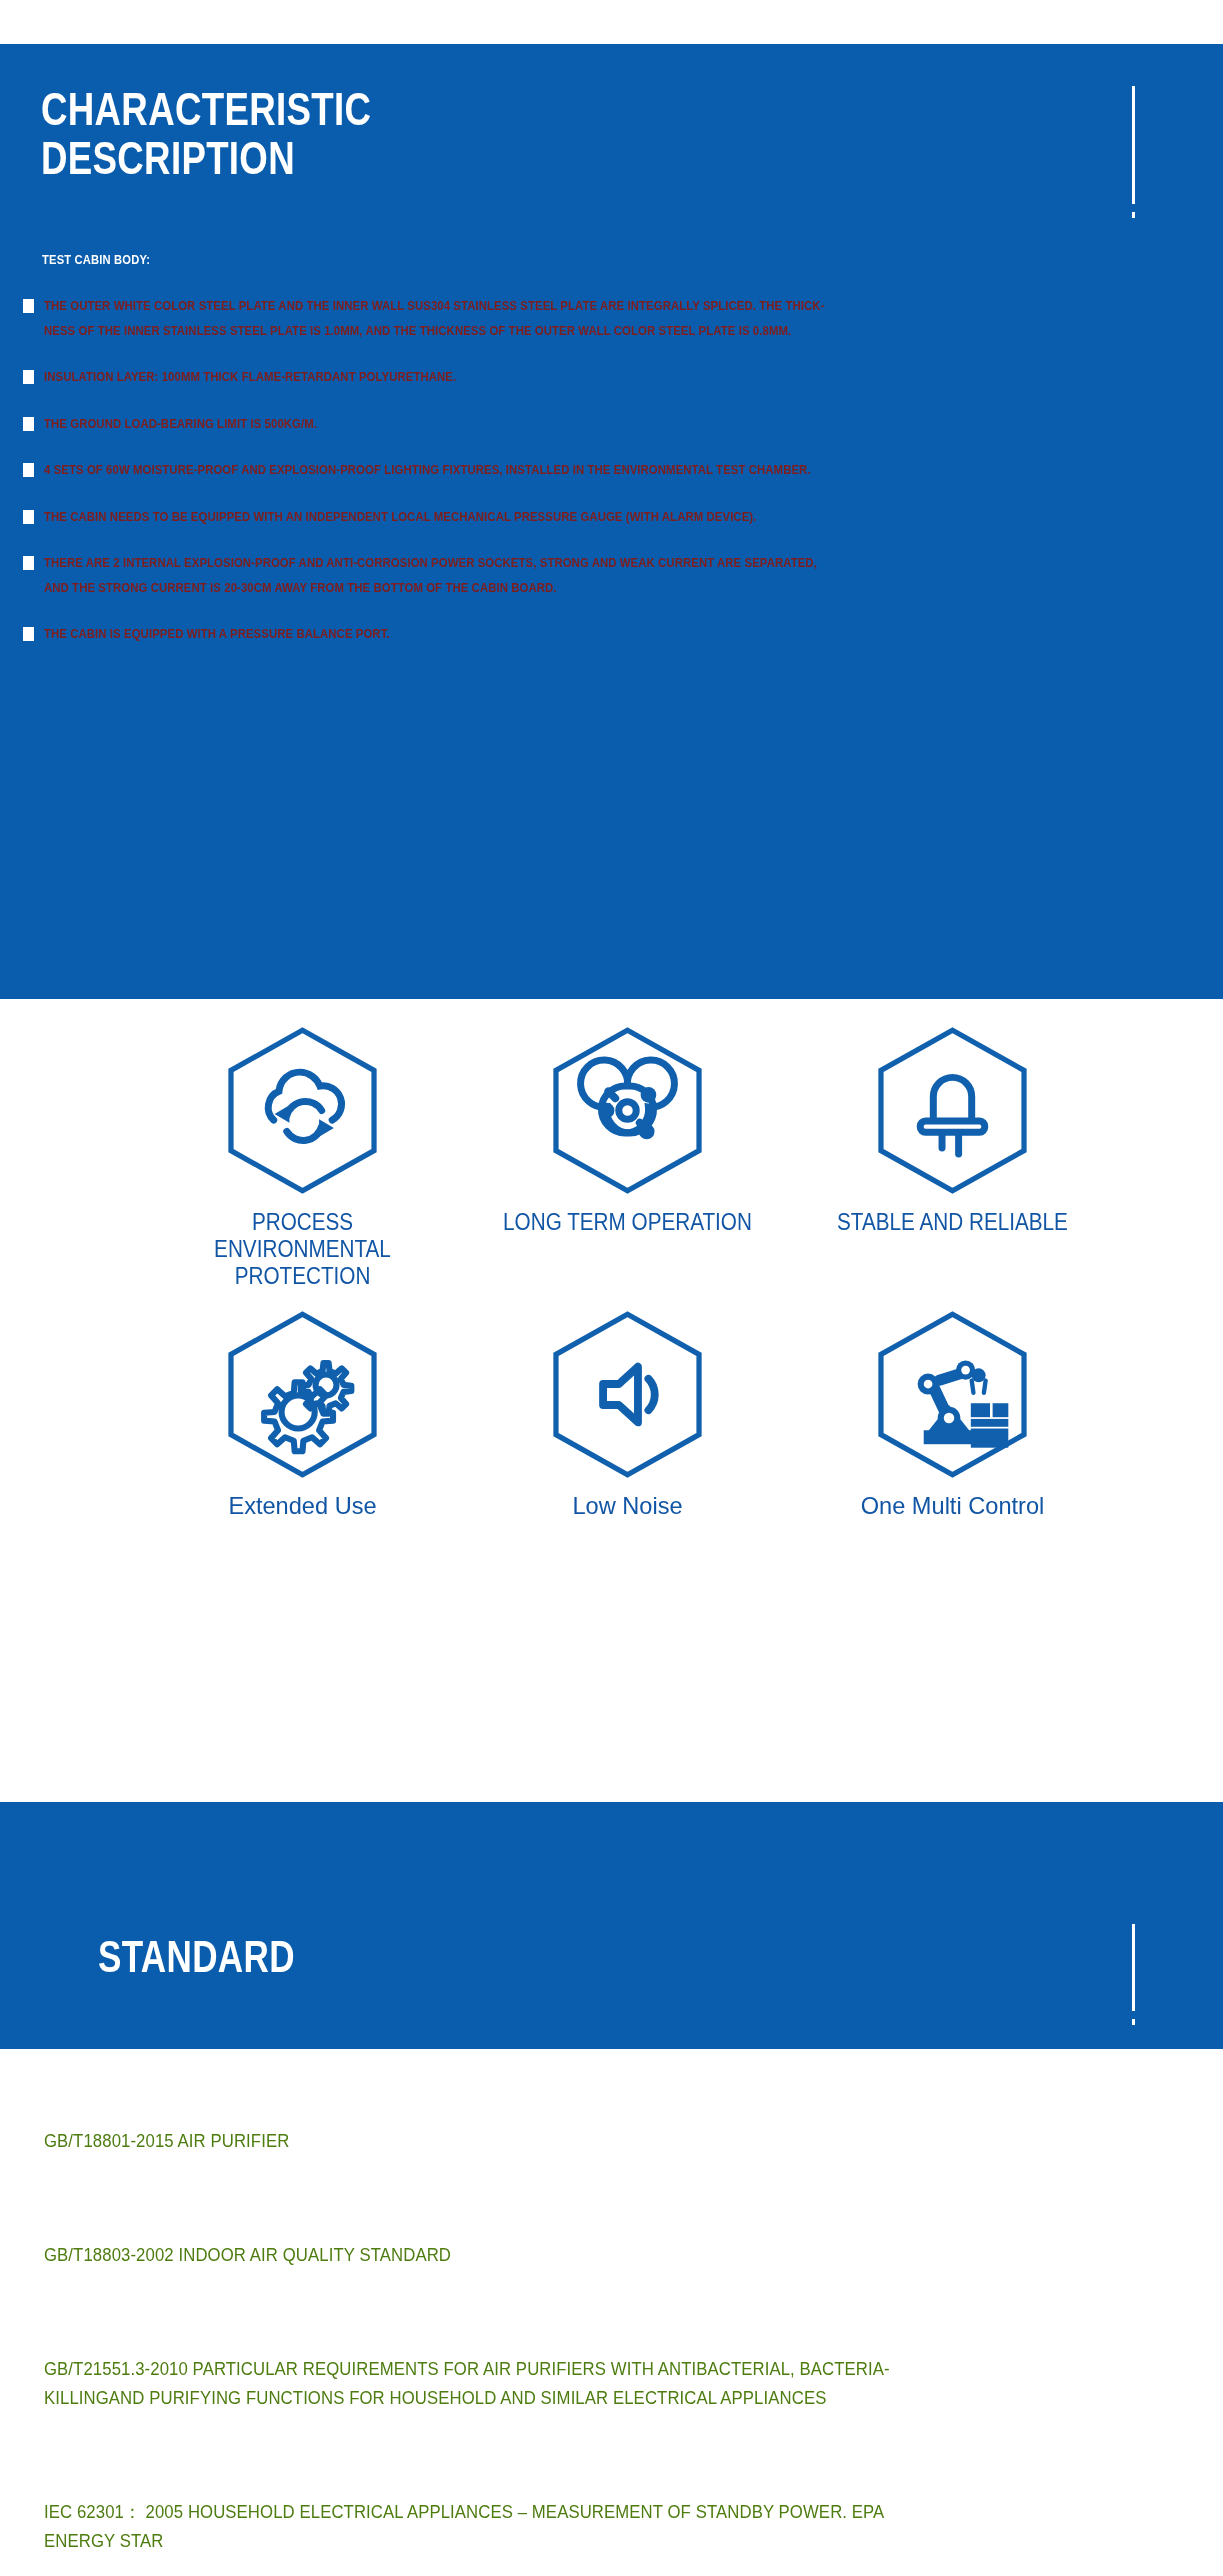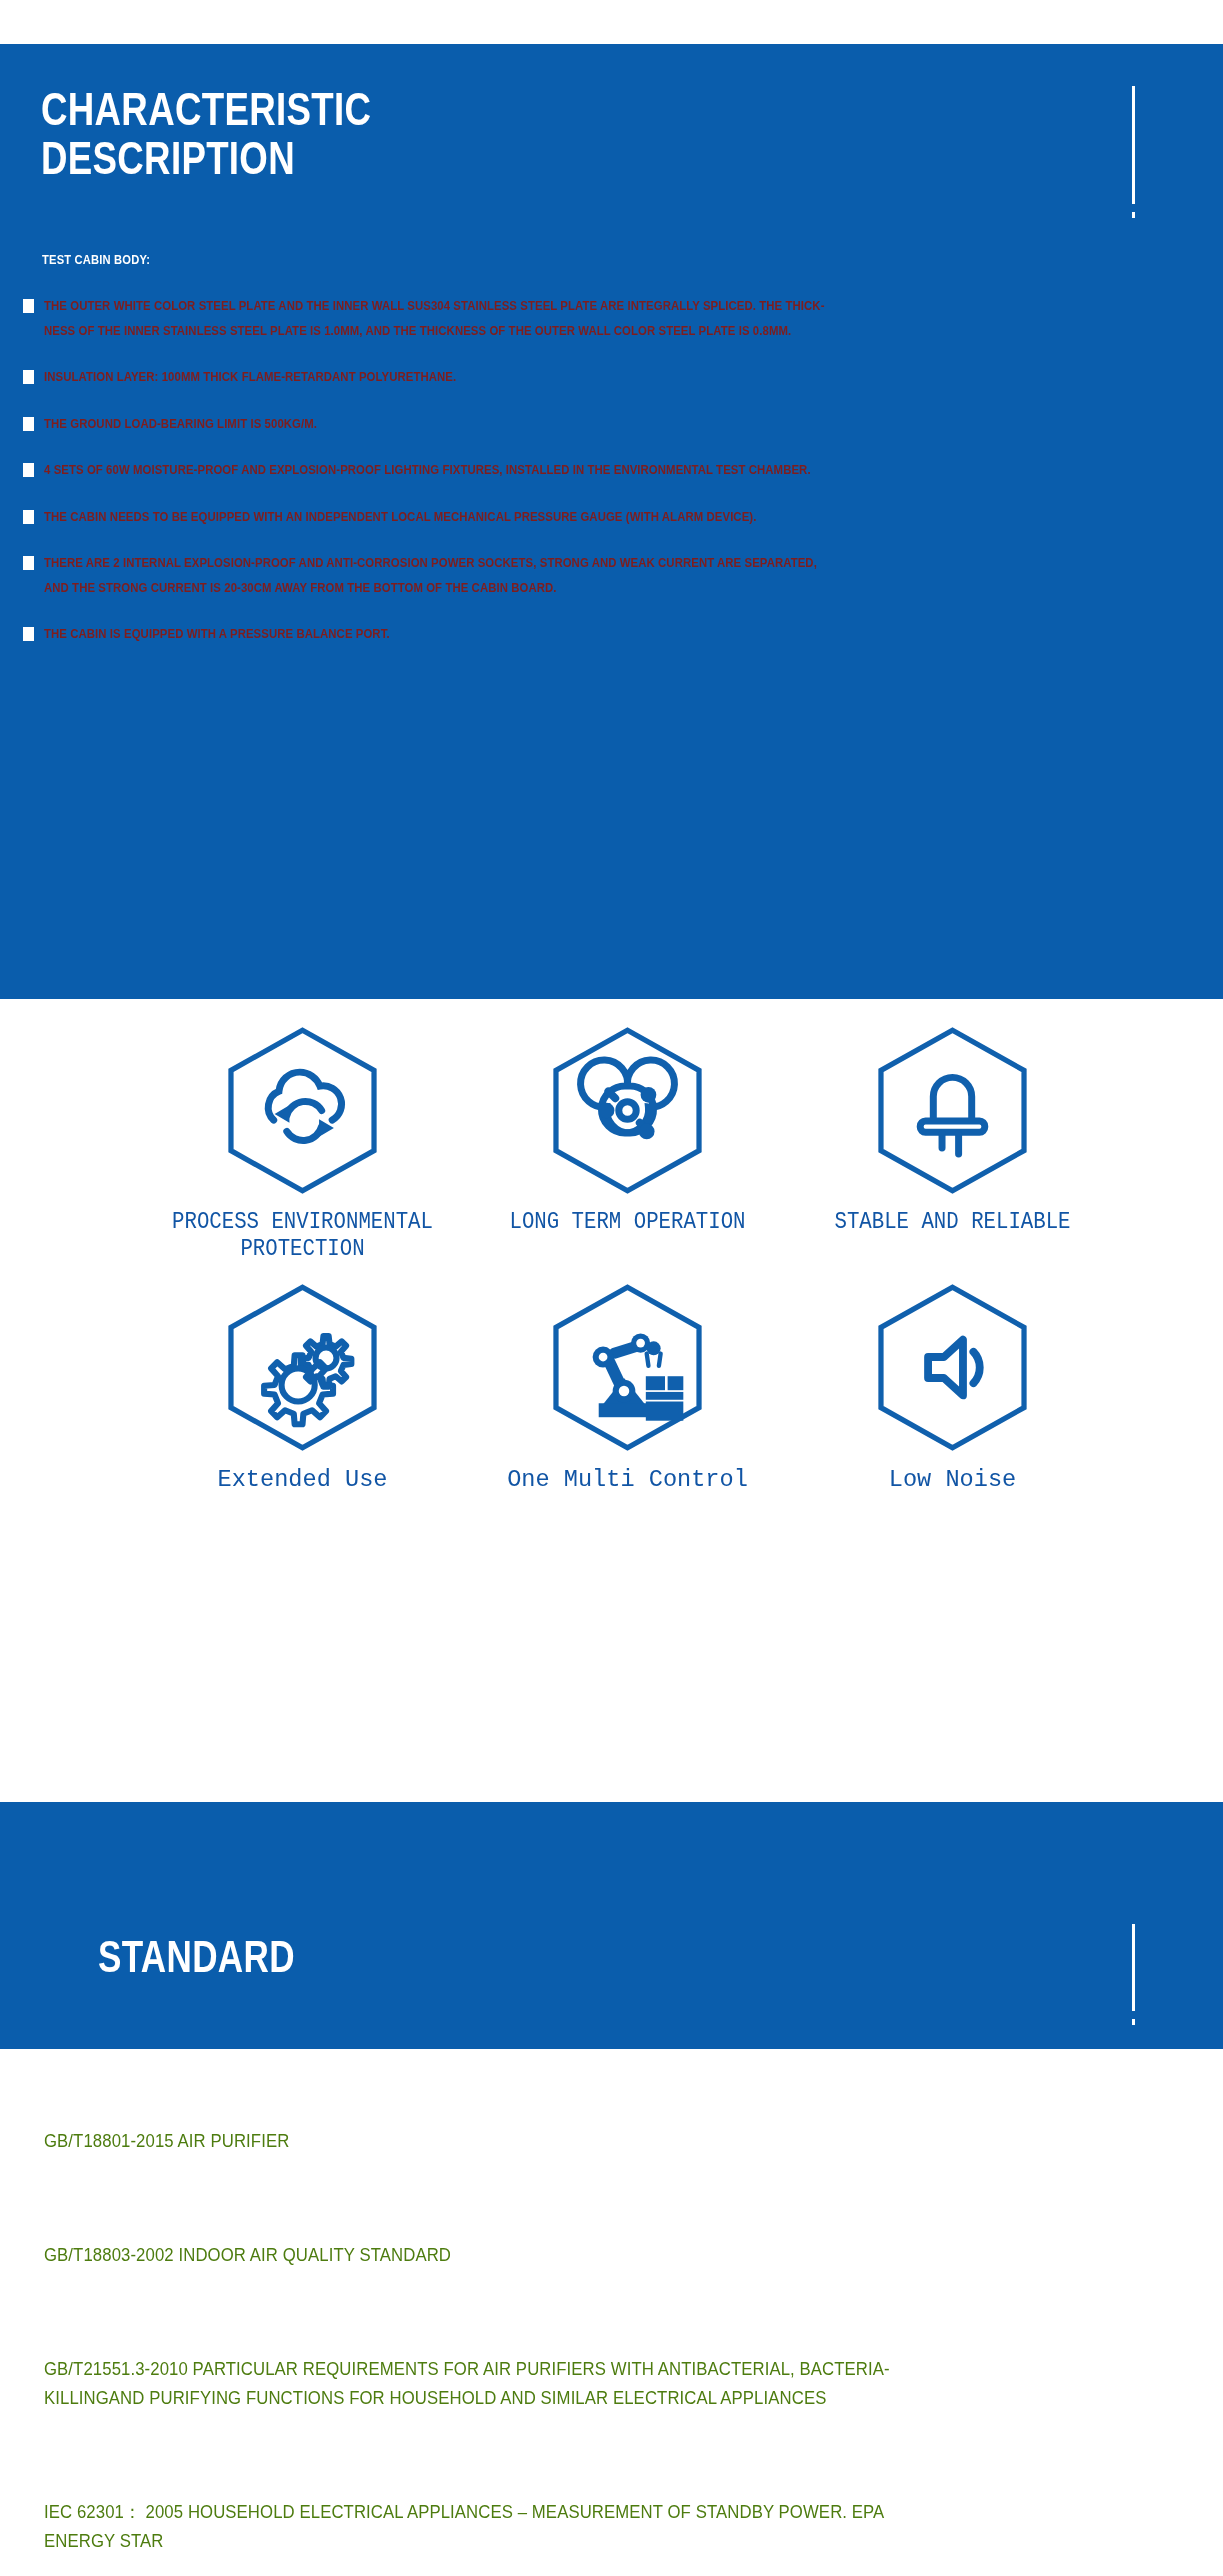--- a/index.html
+++ b/index.html
@@ -90,21 +90,21 @@
   .icon-row{
     display:flex;
     width:1224px;
     justify-content:flex-start;
     padding-left:140px;
     box-sizing:border-box;
   }
   #icon-row-2{padding-left:140px;margin-top:17.5px;}
   .icon-cell{
     width:325px;
-    display:flex;flex-direction:column;align-items:center;font-family:Liberation Mono, monospace;
+    display:flex;flex-direction:column;align-items:center;
   }
   .hex-wrap{
     width:166px;height:175px;
     display:flex;align-items:center;justify-content:center;
   }
   .hex-wrap svg{display:block;}
   .icon-label{
     margin-top:10.5px;
     color:#1155a5;
     text-align:center;
@@ -246,20 +246,31 @@
             <polygon points="90,6 172,52 172,144 90,190 8,144 8,52" fill="none" stroke="#1060ad" stroke-width="6"></polygon>
             <g fill="none" stroke="#1060ad" stroke-width="7" stroke-linejoin="round">
               <path d="M114 62 l6 0 1 9 7 3 7 -6 5 5 -6 7 3 7 9 1 0 6 -9 1 -3 7 6 7 -5 5 -7 -6 -7 3 -1 9 -6 0 -1 -9 -7 -3 -7 6 -5 -5 6 -7 -3 -7 -9 -1 0 -6 9 -1 3 -7 -6 -7 5 -5 7 6 7 -3 z"></path>
               <circle cx="117" cy="87" r="12"></circle>
               <path d="M81 84 l9 0 1 12 10 4 9 -8 7 7 -8 9 4 10 12 1 0 9 -12 1 -4 10 8 9 -7 7 -9 -8 -10 4 -1 12 -9 0 -1 -12 -10 -4 -9 8 -7 -7 8 -9 -4 -10 -12 -1 0 -9 12 -1 4 -10 -8 -9 7 -7 9 8 10 -4 z"></path>
               <circle cx="85" cy="118" r="19"></circle>
             </g>
           </svg>
         </div>
         <div class="icon-label reg">Extended Use</div>
+      </div>
+
+      <div class="icon-cell">
+        <div class="hex-wrap">
+          <svg width="157" height="171" viewBox="0 0 180 196">
+            <polygon points="90,6 172,52 172,144 90,190 8,144 8,52" fill="none" stroke="#1060ad" stroke-width="6"></polygon>
+            <path d="M62 86 L80 86 L102 66 L102 130 L80 110 L62 110 Z" fill="none" stroke="#1060ad" stroke-width="9" stroke-linejoin="round"></path>
+            <path d="M114 80 a26 26 0 0 1 0 36" fill="none" stroke="#1060ad" stroke-width="9" stroke-linecap="round"></path>
+          </svg>
+        </div>
+        <div class="icon-label reg">Low Noise</div>
       </div>
 
       <div class="icon-cell">
         <div class="hex-wrap">
           <svg width="157" height="171" viewBox="0 0 180 196">
             <polygon points="90,6 172,52 172,144 90,190 8,144 8,52" fill="none" stroke="#1060ad" stroke-width="6"></polygon>
             <g fill="#1060ad">
               <path d="M60 86 L72 76 L104 66 L108 78 L76 88 Z"></path>
               <path d="M62 92 L74 86 L92 124 L80 130 Z"></path>
               <path d="M62 140 L86 110 L110 140 Z"></path>
@@ -275,31 +286,20 @@
             </g>
             <circle cx="62" cy="86" r="5" fill="#ffffff"></circle>
             <circle cx="105" cy="70" r="5" fill="#ffffff"></circle>
             <circle cx="86" cy="125" r="6" fill="#ffffff"></circle>
             <path d="M112 82 L114 96 M128 82 L126 96" stroke="#1060ad" stroke-width="5" fill="none" stroke-linecap="round"></path>
           </svg>
         </div>
         <div class="icon-label reg">One Multi Control</div>
       </div>
 
-      <div class="icon-cell">
-        <div class="hex-wrap">
-          <svg width="157" height="171" viewBox="0 0 180 196">
-            <polygon points="90,6 172,52 172,144 90,190 8,144 8,52" fill="none" stroke="#1060ad" stroke-width="6"></polygon>
-            <path d="M62 86 L80 86 L102 66 L102 130 L80 110 L62 110 Z" fill="none" stroke="#1060ad" stroke-width="9" stroke-linejoin="round"></path>
-            <path d="M114 80 a26 26 0 0 1 0 36" fill="none" stroke="#1060ad" stroke-width="9" stroke-linecap="round"></path>
-          </svg>
-        </div>
-        <div class="icon-label reg">Low Noise</div>
-      </div>
-
     </div>
   </div>
 
   <div class="blue-band" id="band-standard"></div>
 
   <h1 class="band-title" id="title-standard">STANDARD</h1>
 
   <div class="band-rule" id="rule-standard"></div>
   <div class="band-rule-dot" id="rule-dot-standard"></div>
 

